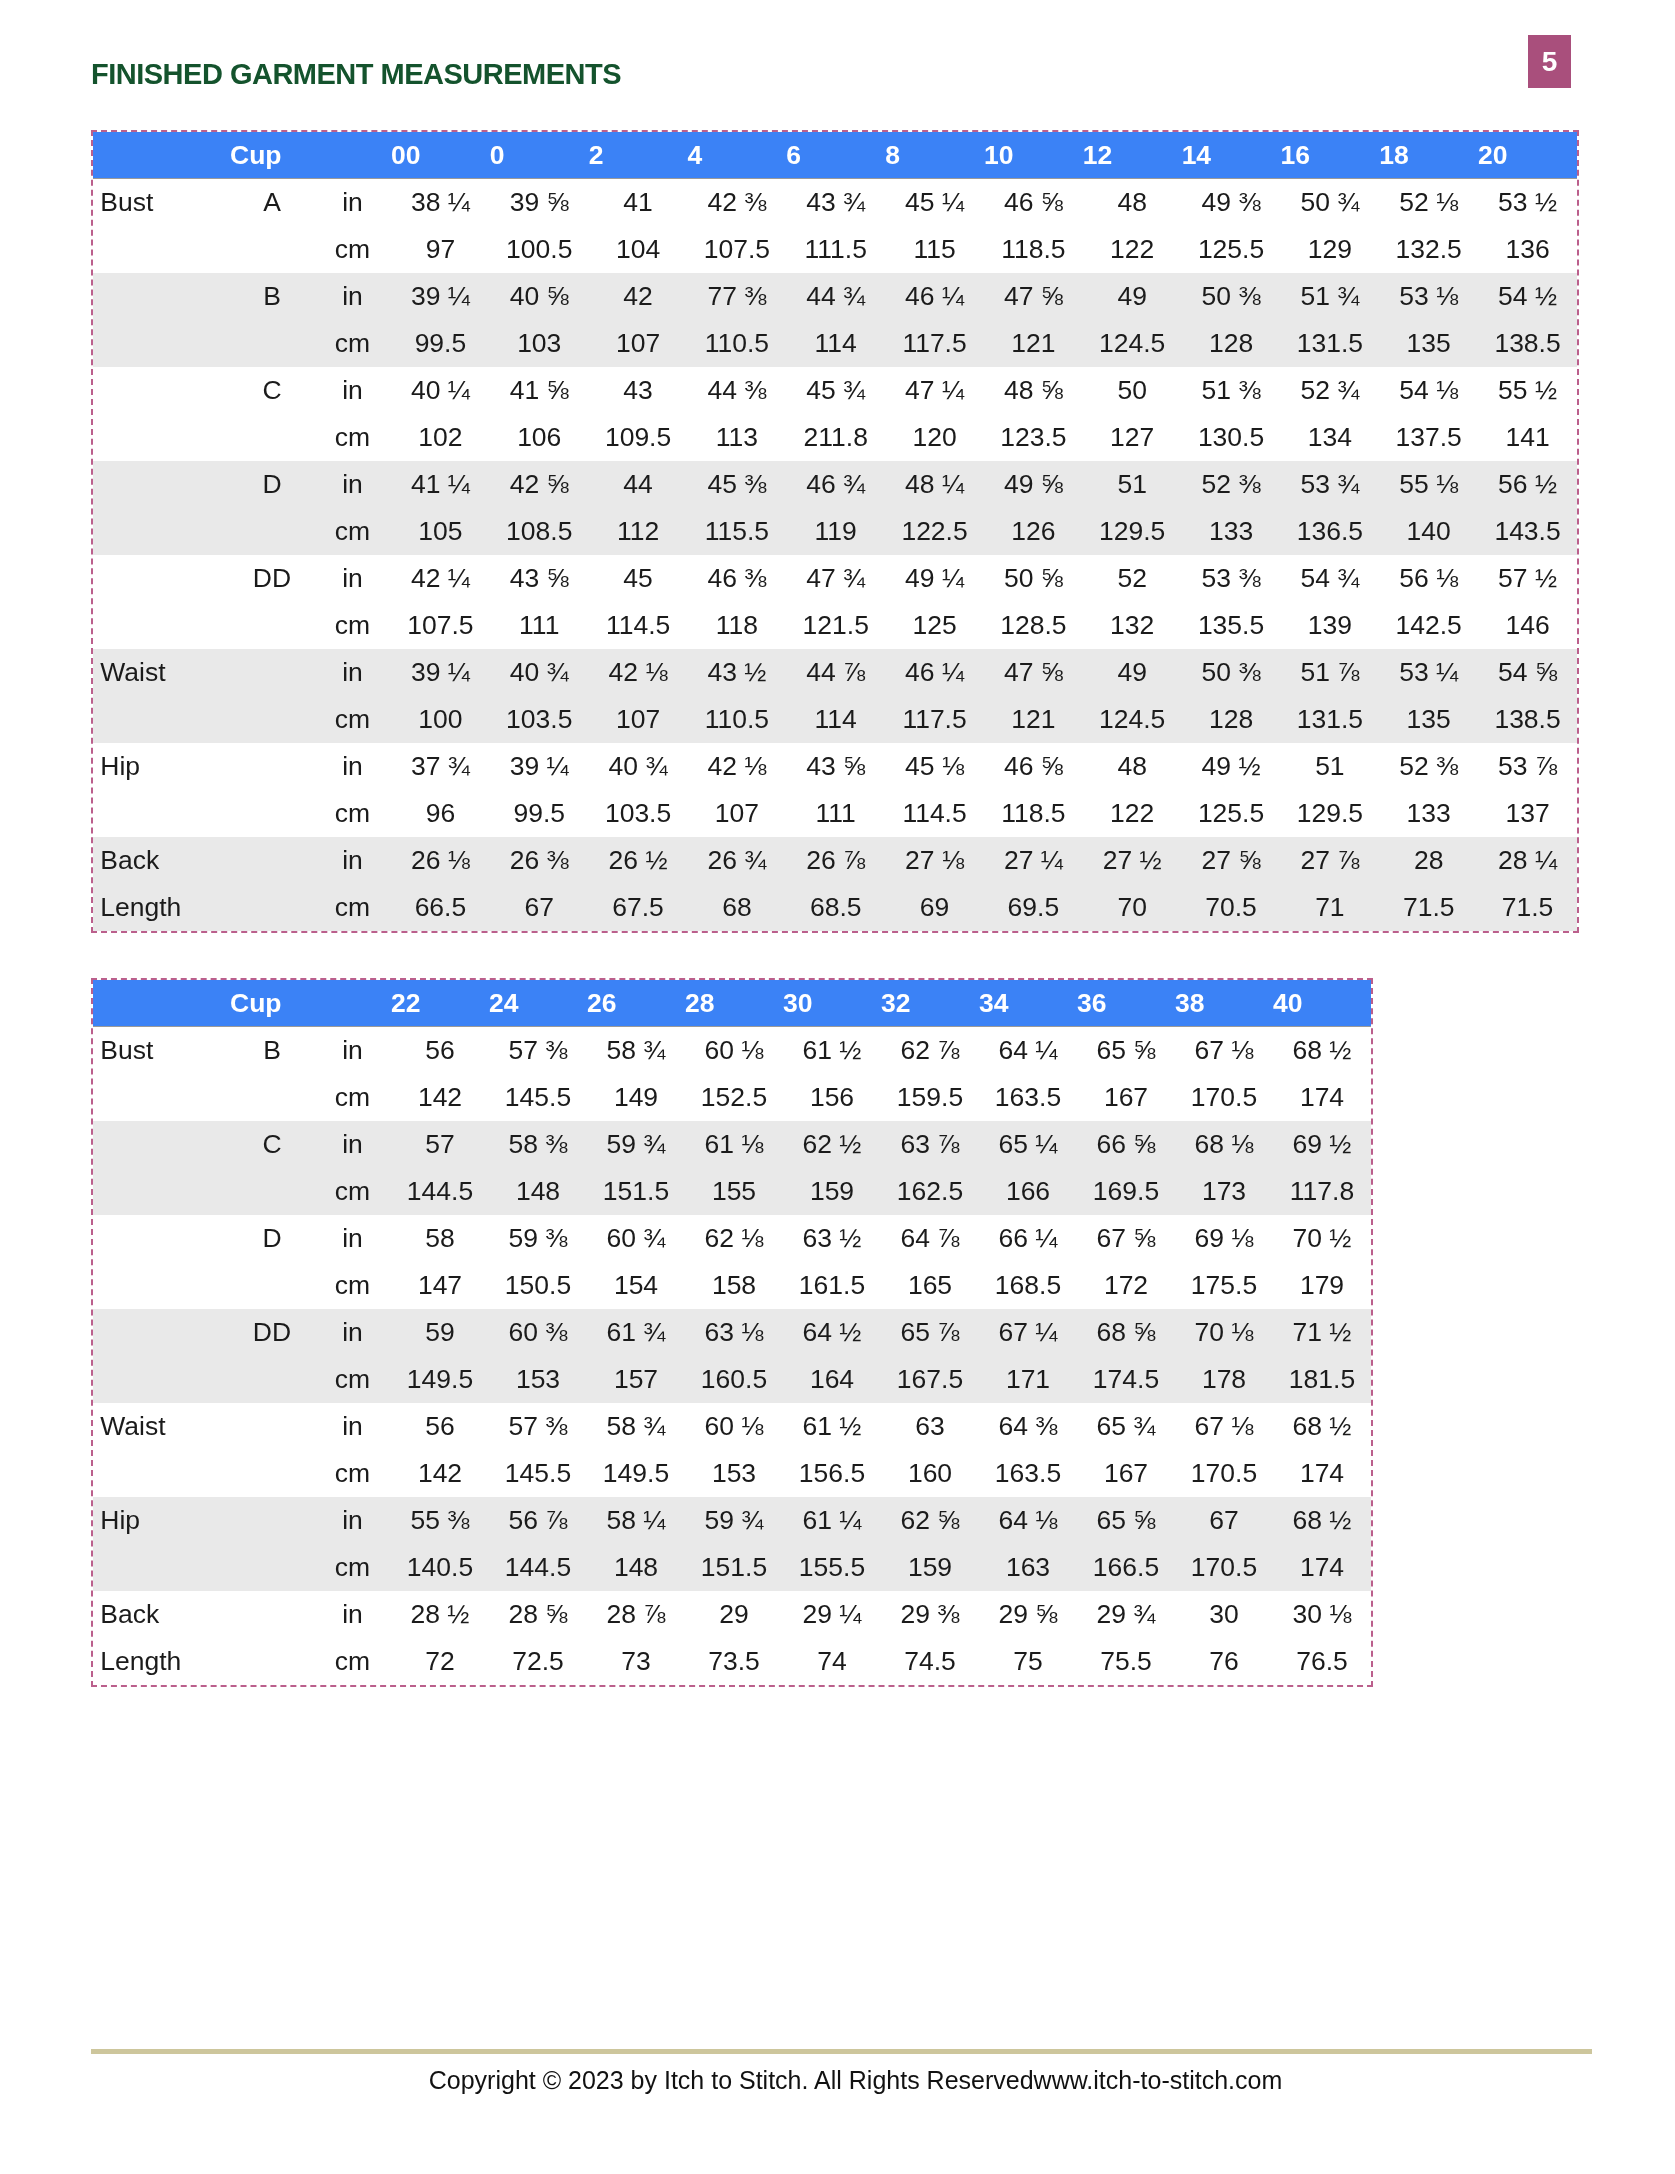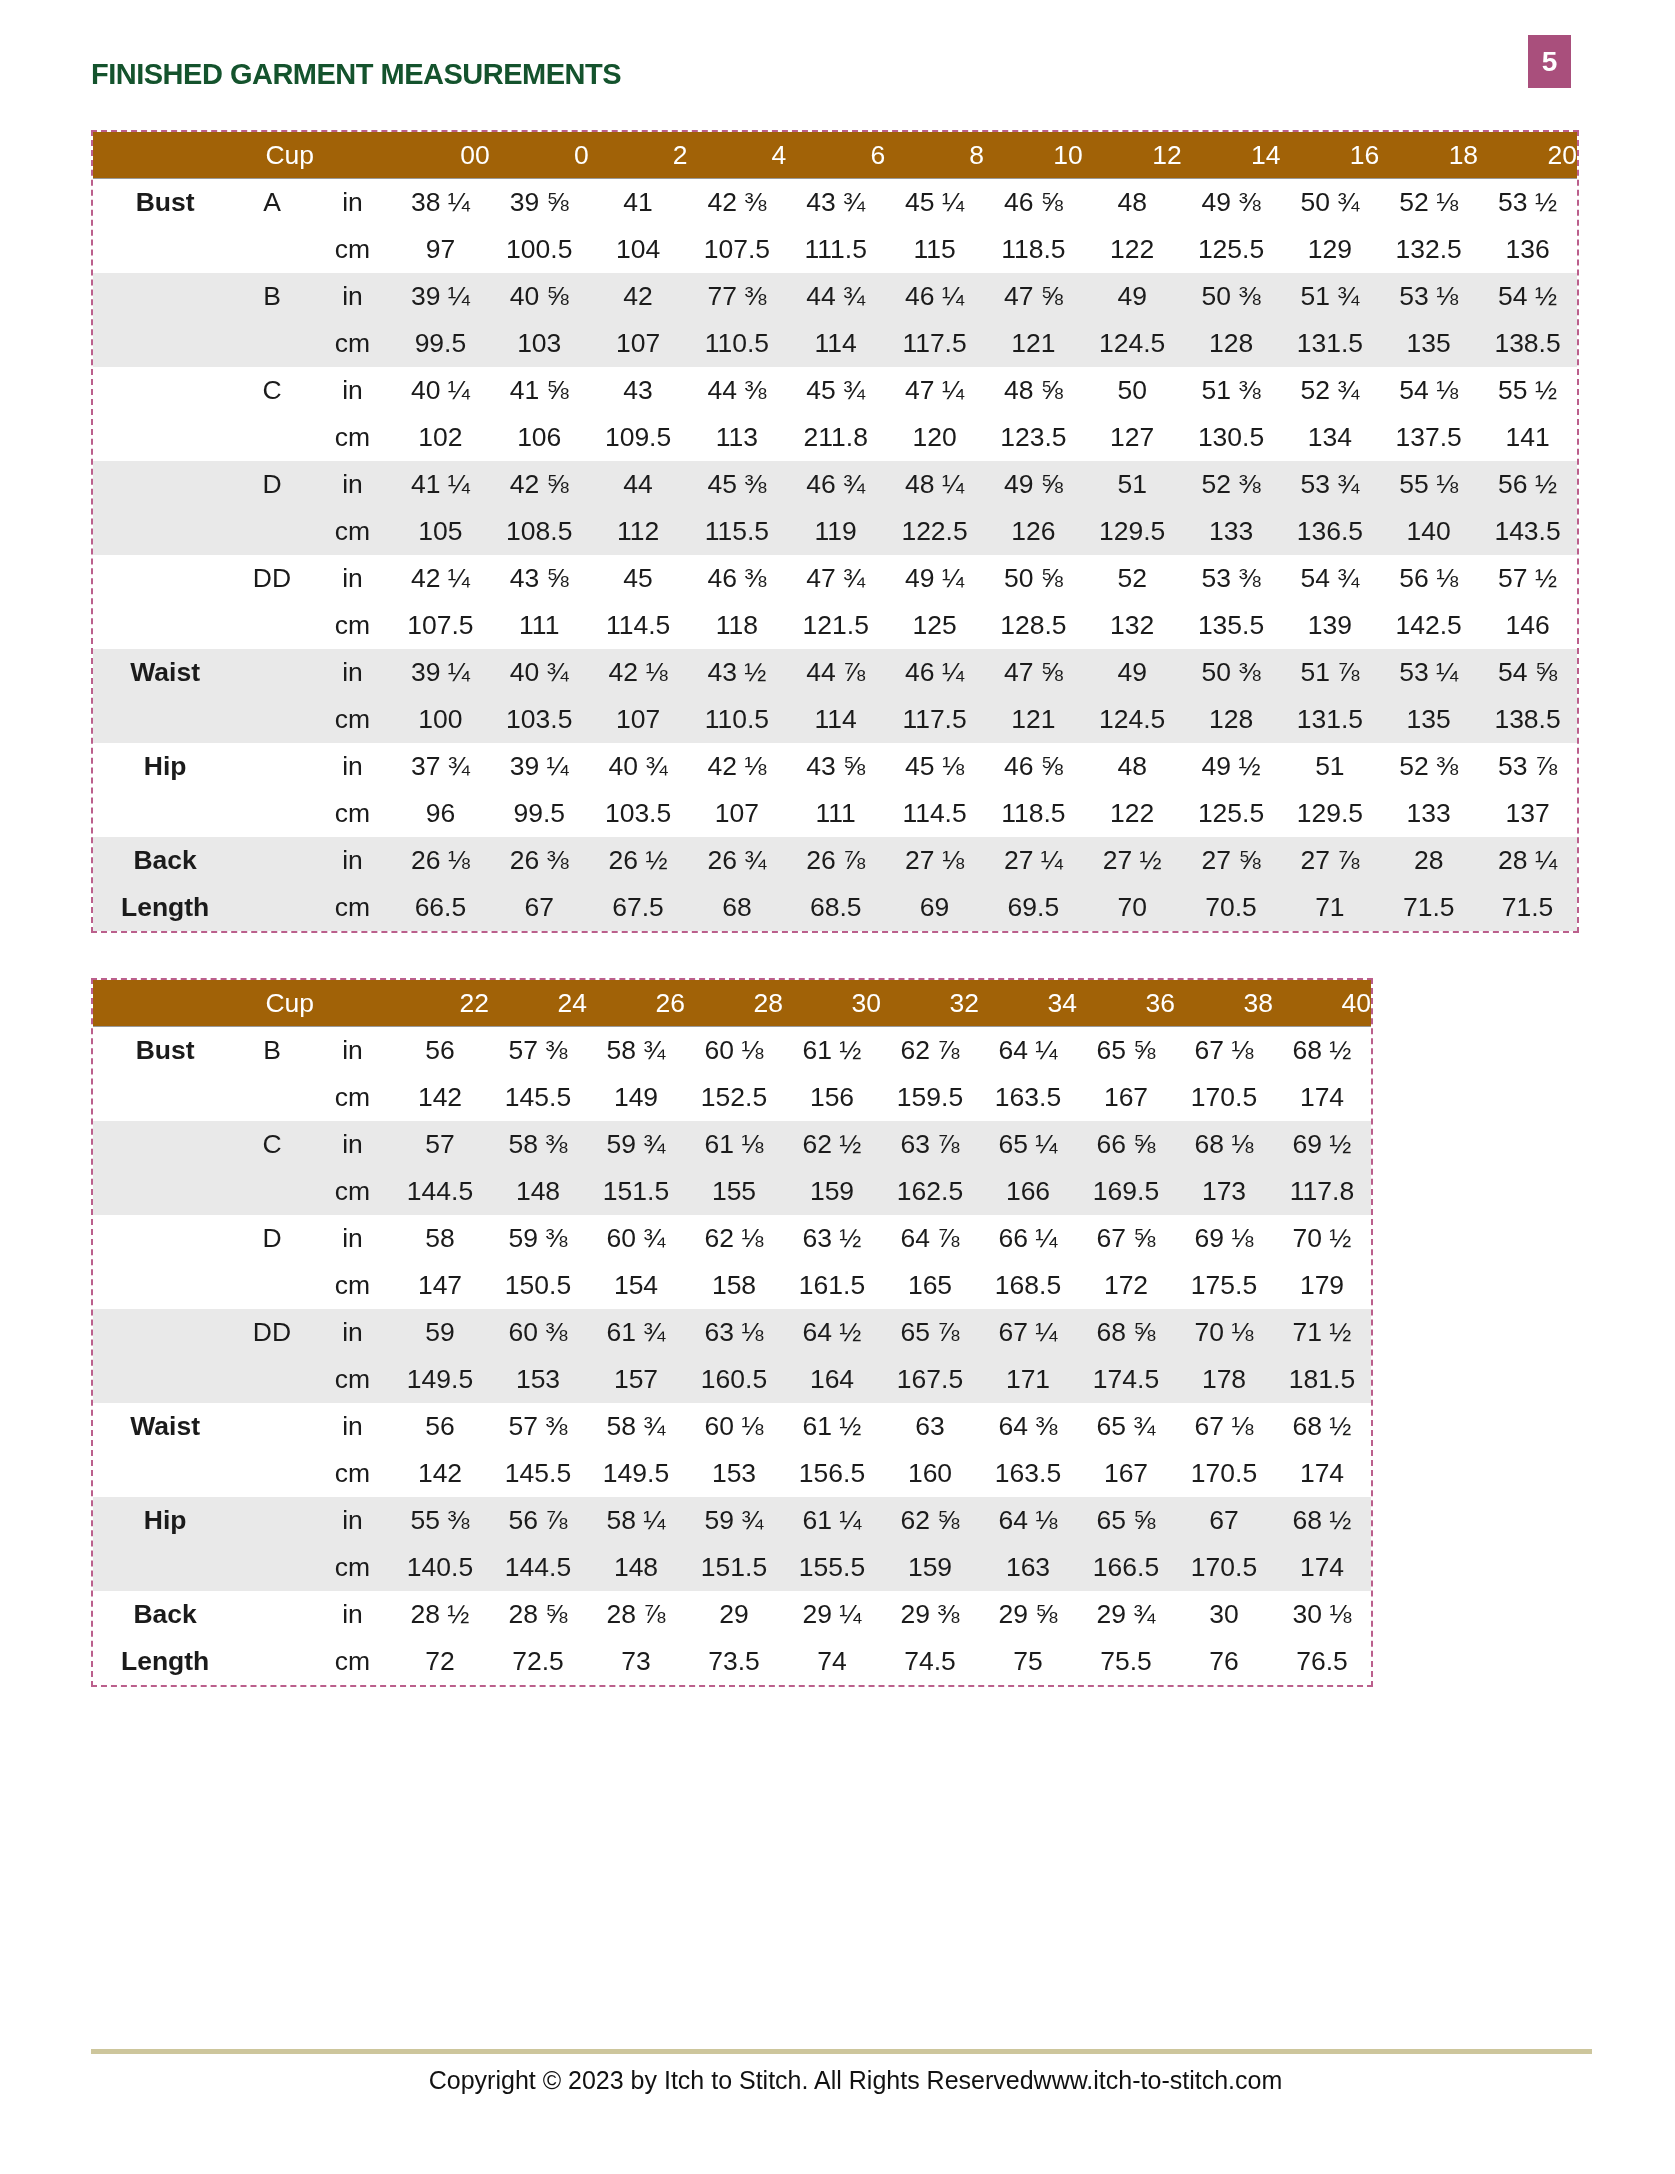--- a/index.html
+++ b/index.html
@@ -18,29 +18,29 @@
     font-size:29px; font-weight:bold; color:#14532d; letter-spacing:-0.5px;
   }
   .twrap {
     position:absolute; left:91px;
     border:2.7px dashed #bb5f8c; background:#fff;
   }
   .t1 { top:130px; width:1484px; }
   .t2 { top:978px; width:1278px; }
   table { border-collapse:collapse; width:100%; table-layout:fixed; }
   thead th {
-    background:#a16207; color:#ffffff; font-size:26.5px; font-weight:normal;
-    height:46px; text-align:right; padding:0;
+    background:#3b82f6; color:#ffffff; font-size:26.5px; font-weight:bold;
+    height:46px; text-align:left; padding:0;
     border-bottom:1.8px solid #9a9a9a;
   }
   tbody td {
     font-size:26.5px; height:47px; text-align:center; padding:0;
     white-space:nowrap; overflow:hidden;
   }
-  tbody td.lab { text-align:center; font-weight:bold; padding-left:7.3px;margin-left:39px; }
+  tbody td.lab { text-align:left; font-weight:normal; padding-left:7.3px;margin-left:39px; }
   tr.shaded td { background:#e9e9e9; }
   .footer-rule {
     position:absolute; left:91px; top:2049px; width:1501px; height:4.6px;
     background:#cdc69c;
   }
   .footer {
     position:absolute; left:105px; top:2066px; width:1501px;
     display:flex; justify-content:center;
     font-size:25px; color:#111111;
   }

